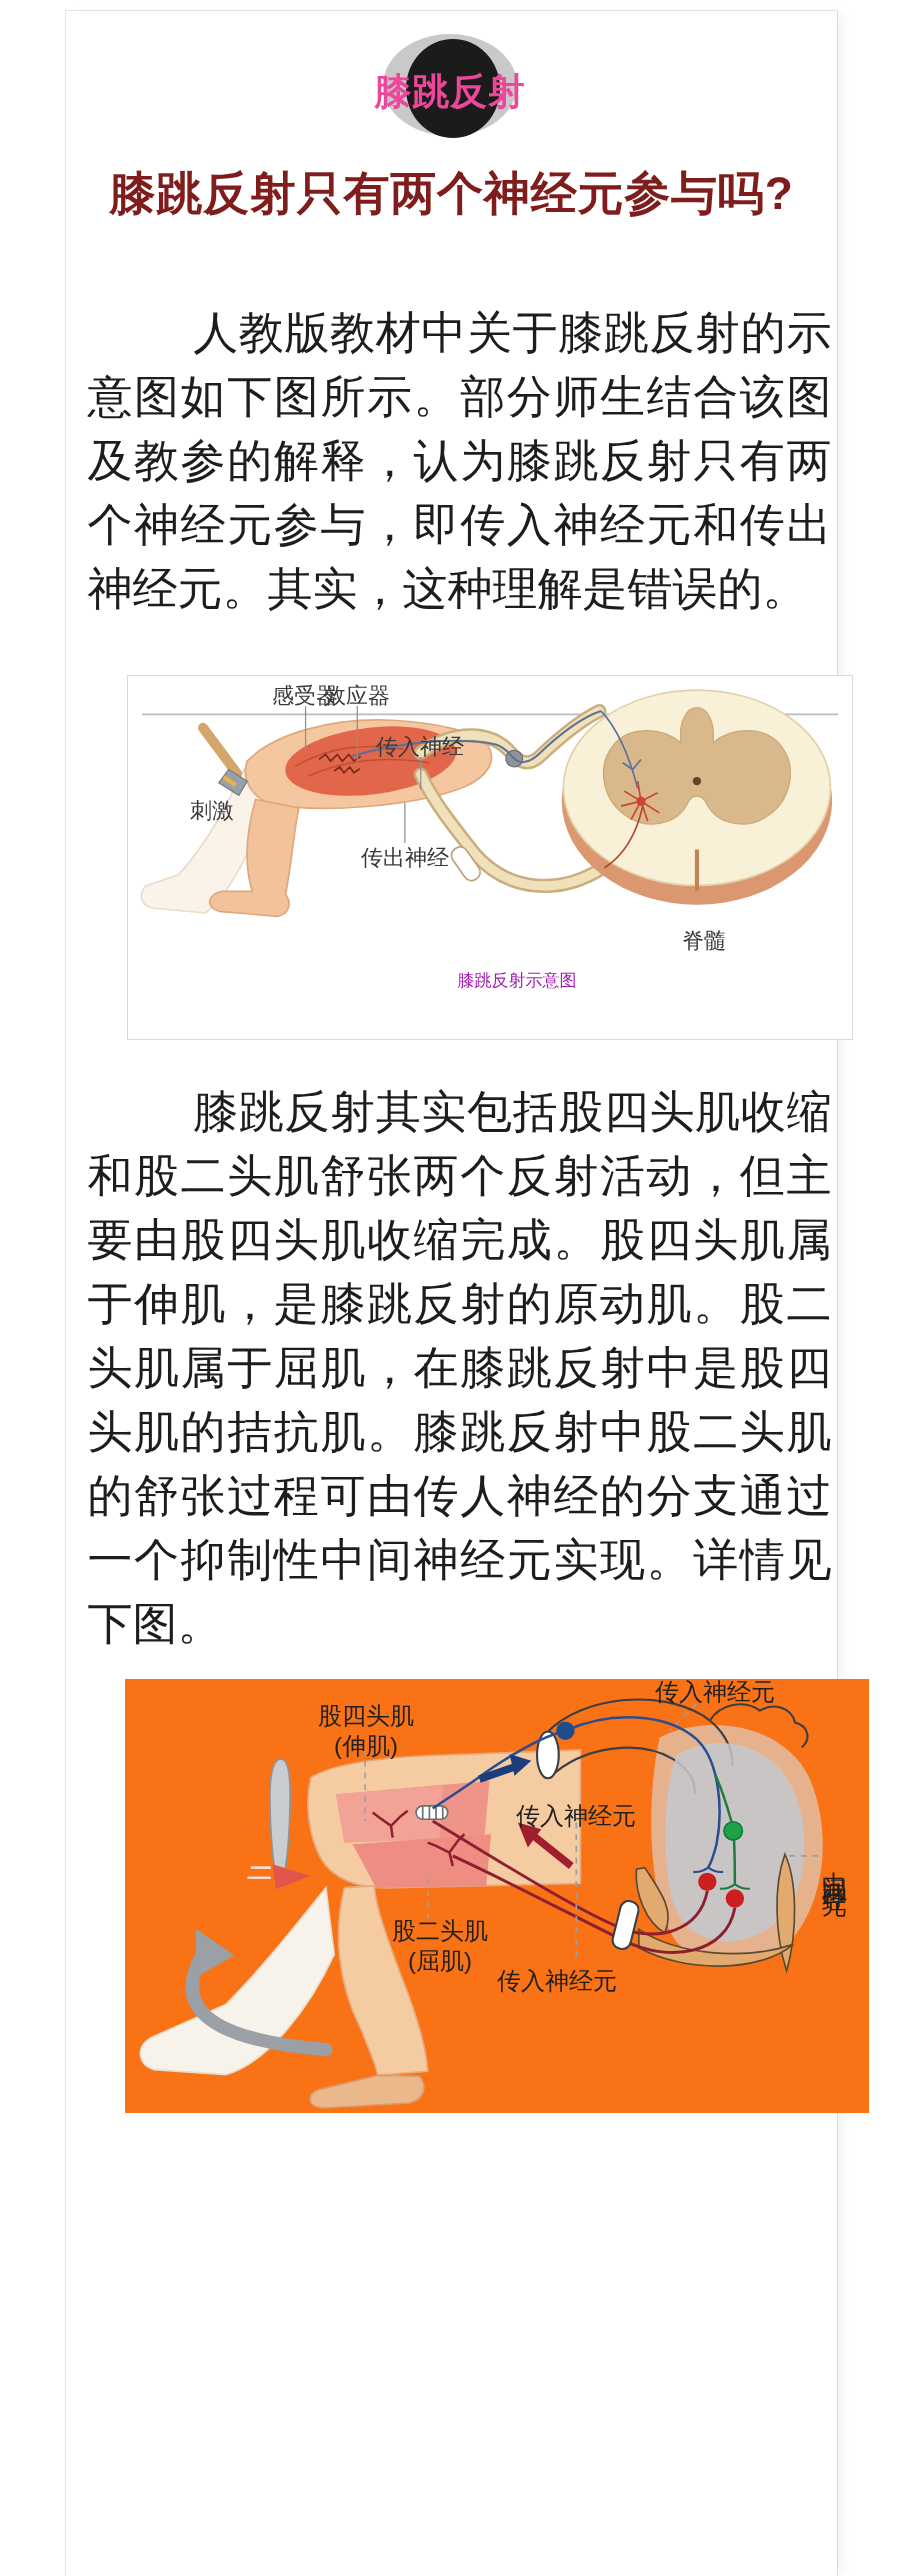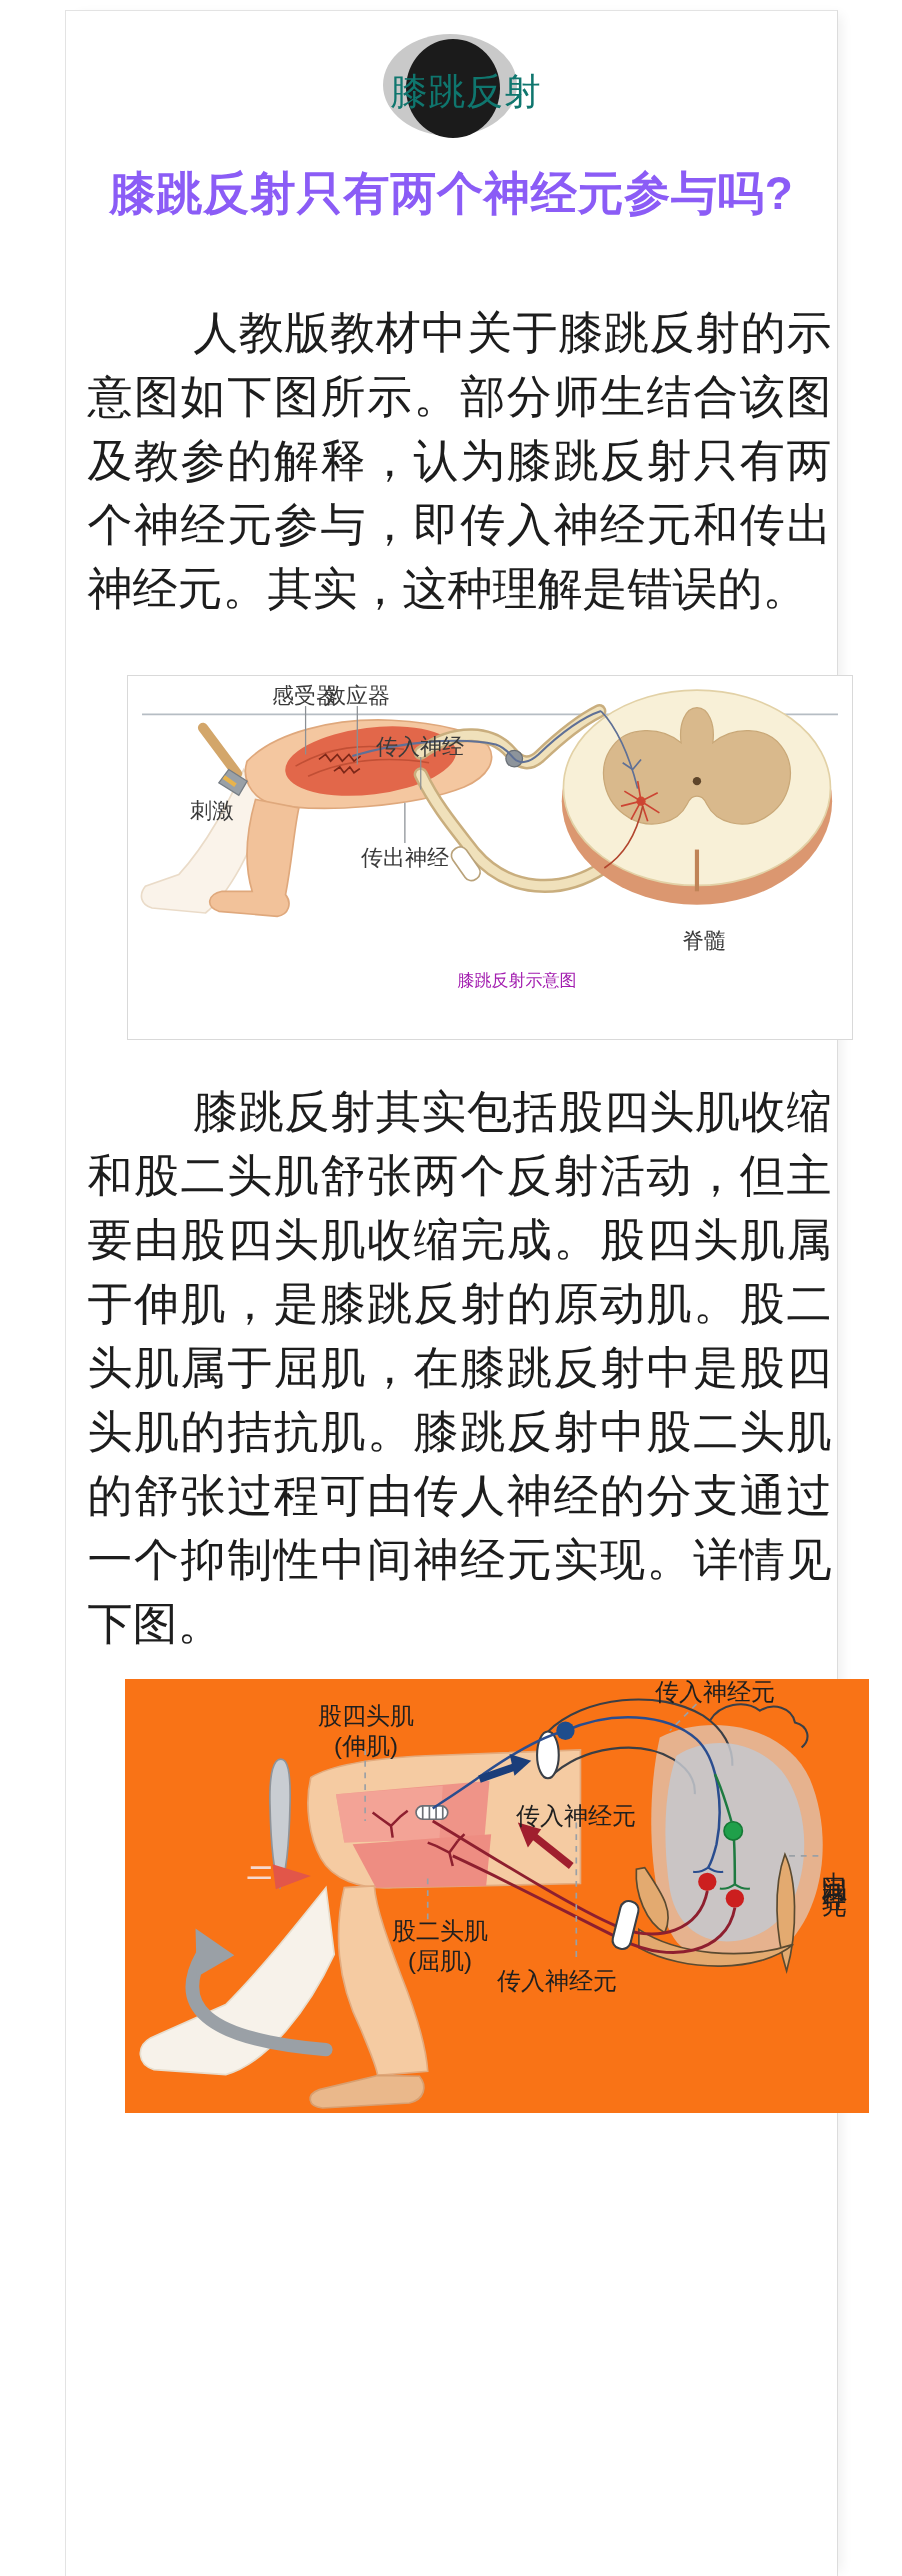--- a/index.html
+++ b/index.html
@@ -13,26 +13,26 @@
     background:#ffffff;
     border-left:0.8px solid #e3e3e3;border-top:0.8px solid #e3e3e3;border-right:0.8px solid #dcdcdc;
     box-shadow:8.4px 0 11.7px -5px rgba(0,0,0,0.07);
   }
   
   .badge{position:absolute;left:317px;top:23.4px;width:134px;height:104px;}
   .badge-ellipse{position:absolute;left:0;top:0;width:134px;height:102px;border-radius:50%;background:#c9c9c9;}
   .badge-circle{position:absolute;left:22.6px;top:4.2px;width:94px;height:99px;border-radius:50%;background:#1b1b1b;}
   .badge-text{
     position:absolute;left:50%;top:33px;transform:translateX(-50%);
-    color:#0f766e;font-size:37px;font-weight:400;white-space:nowrap;letter-spacing:0.8px;margin-left:16px;
+    color:#ec4899;font-size:37px;font-weight:700;white-space:nowrap;letter-spacing:0.8px;
   }
   
   .title{
     position:absolute;left:0;top:152px;width:100%;text-align:center;
-    font-size:46px;line-height:60px;font-weight:700;color:#8b5cf6;letter-spacing:0.8px;margin:0;
+    font-size:46px;line-height:60px;font-weight:700;color:#7f1d1d;letter-spacing:0.8px;margin:0;
   }
   
   .para{
     position:absolute;left:13.4px;width:744px;margin:8px;
     font-size:45px;line-height:64px;color:#1d1d1d;
     text-align:justify;text-indent:2.35em;letter-spacing:0;
   }
   .p1{top:282px;}
   .p2{top:1061px;font-family:Liberation Serif, serif;}
   .p3{top:2108px;}

